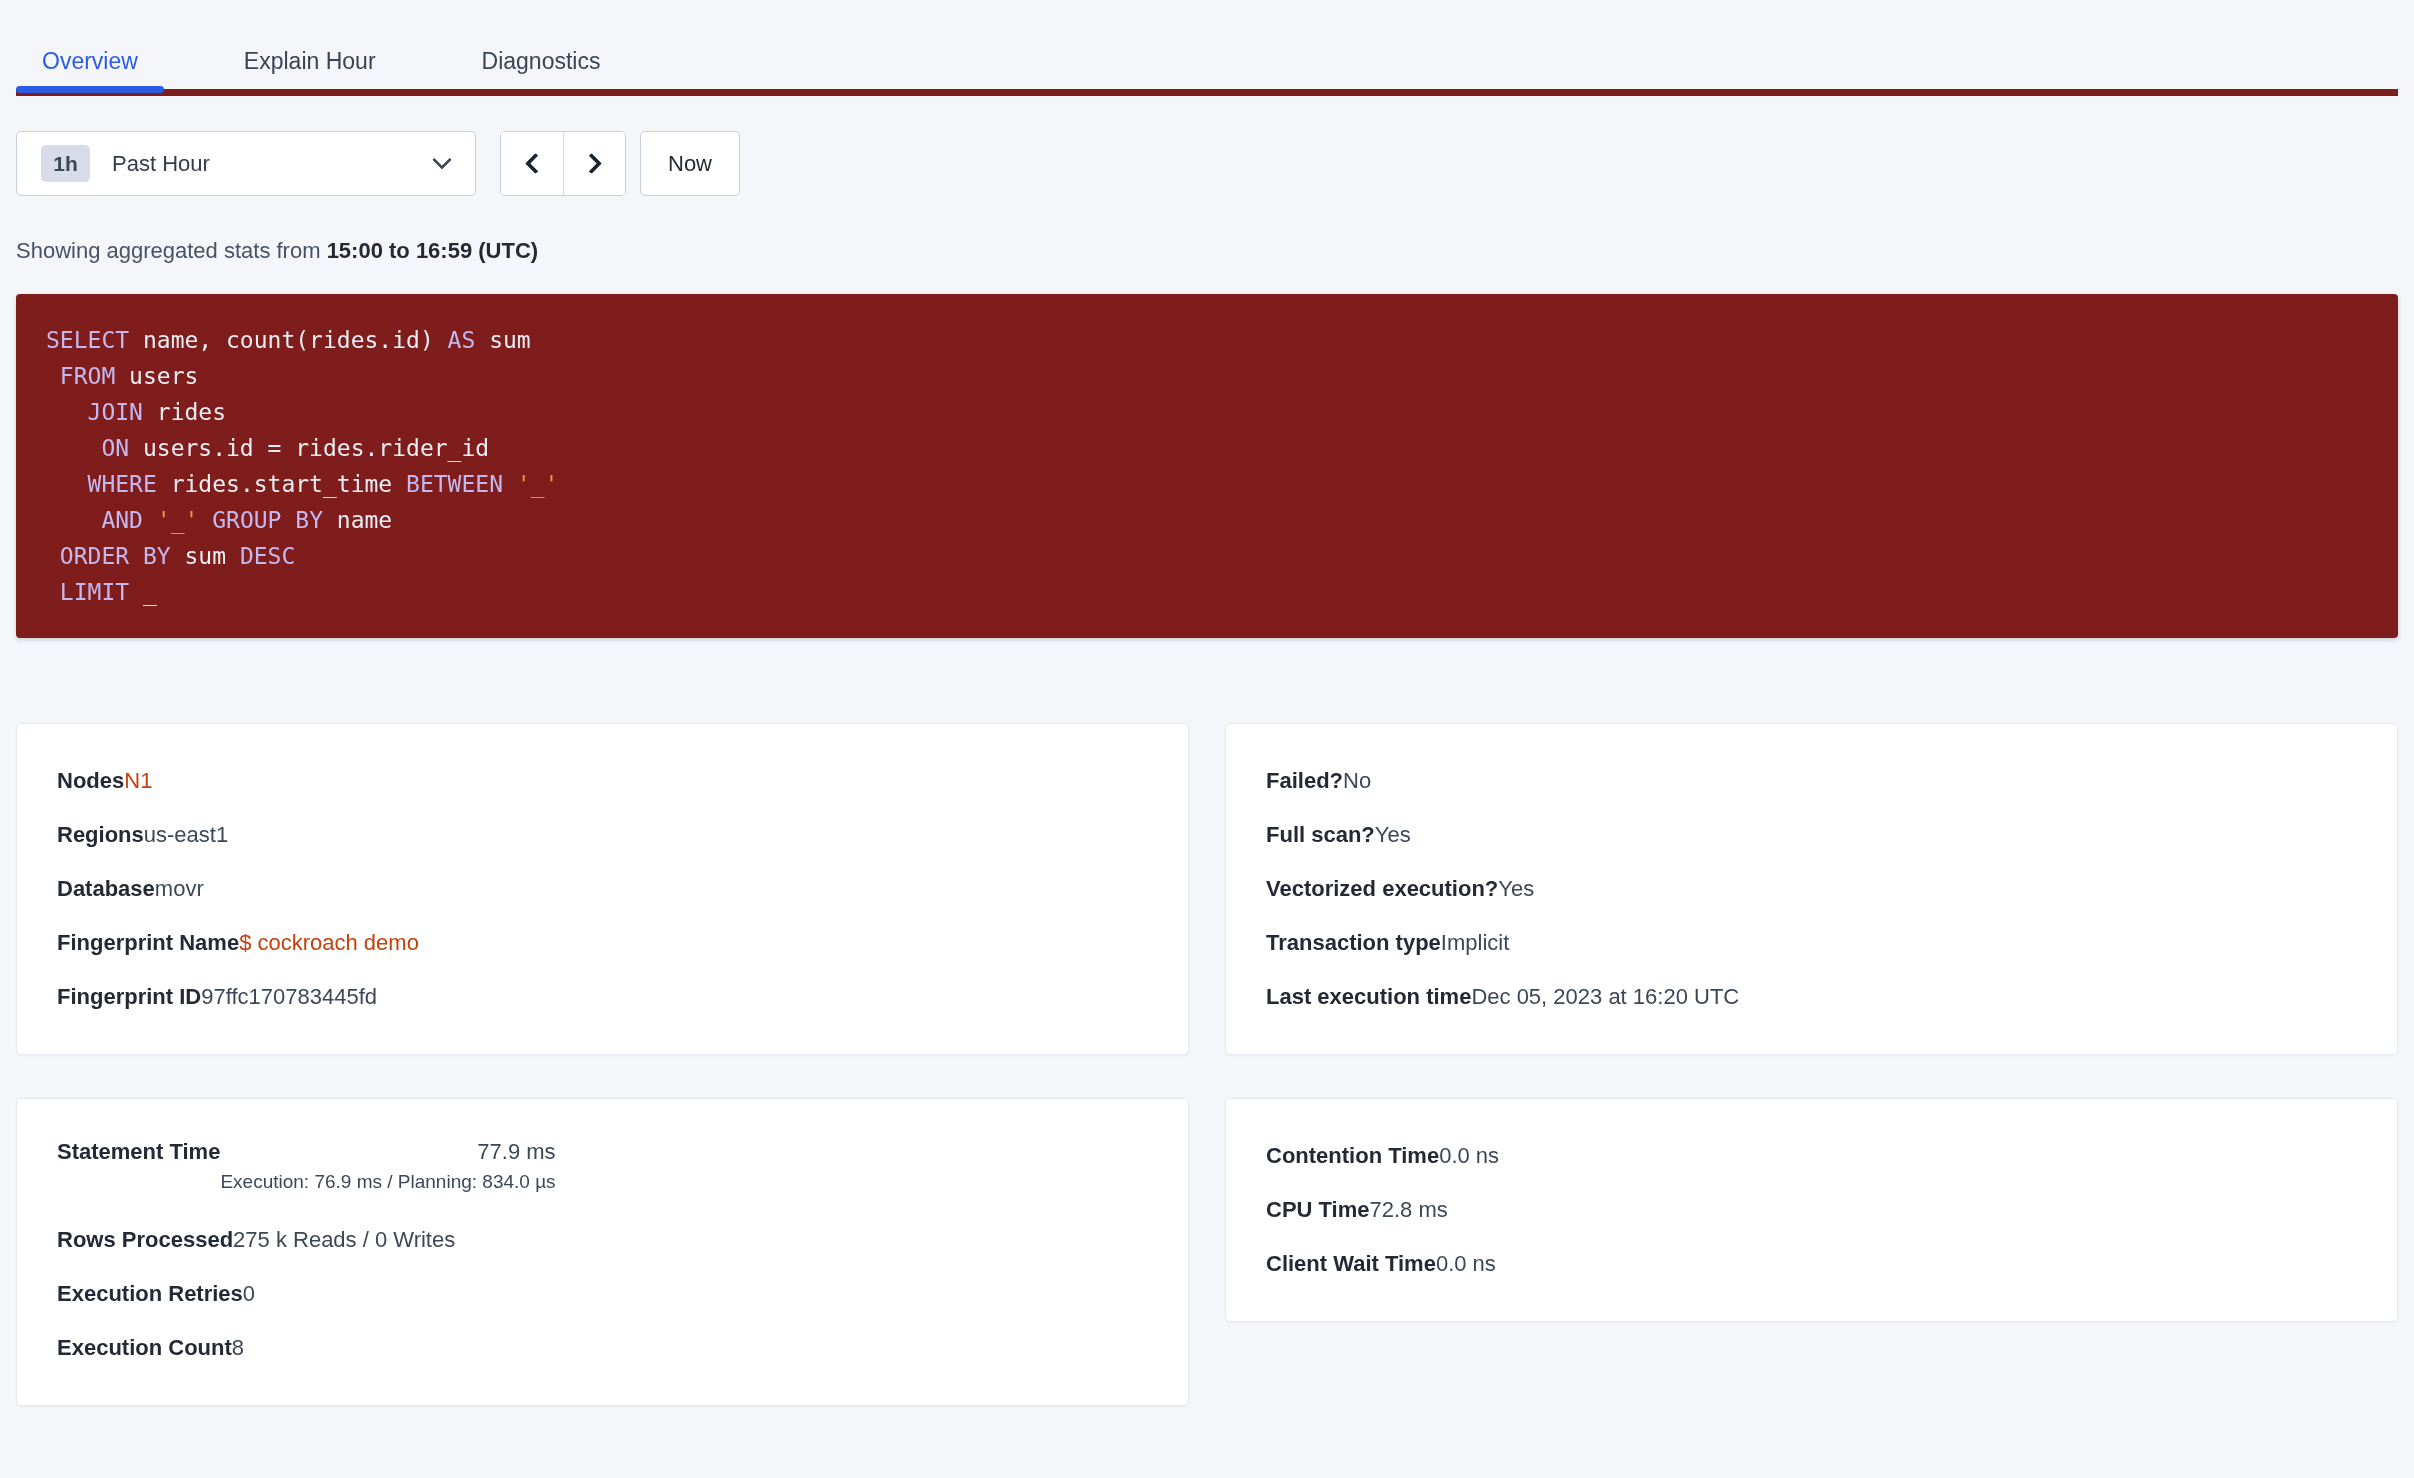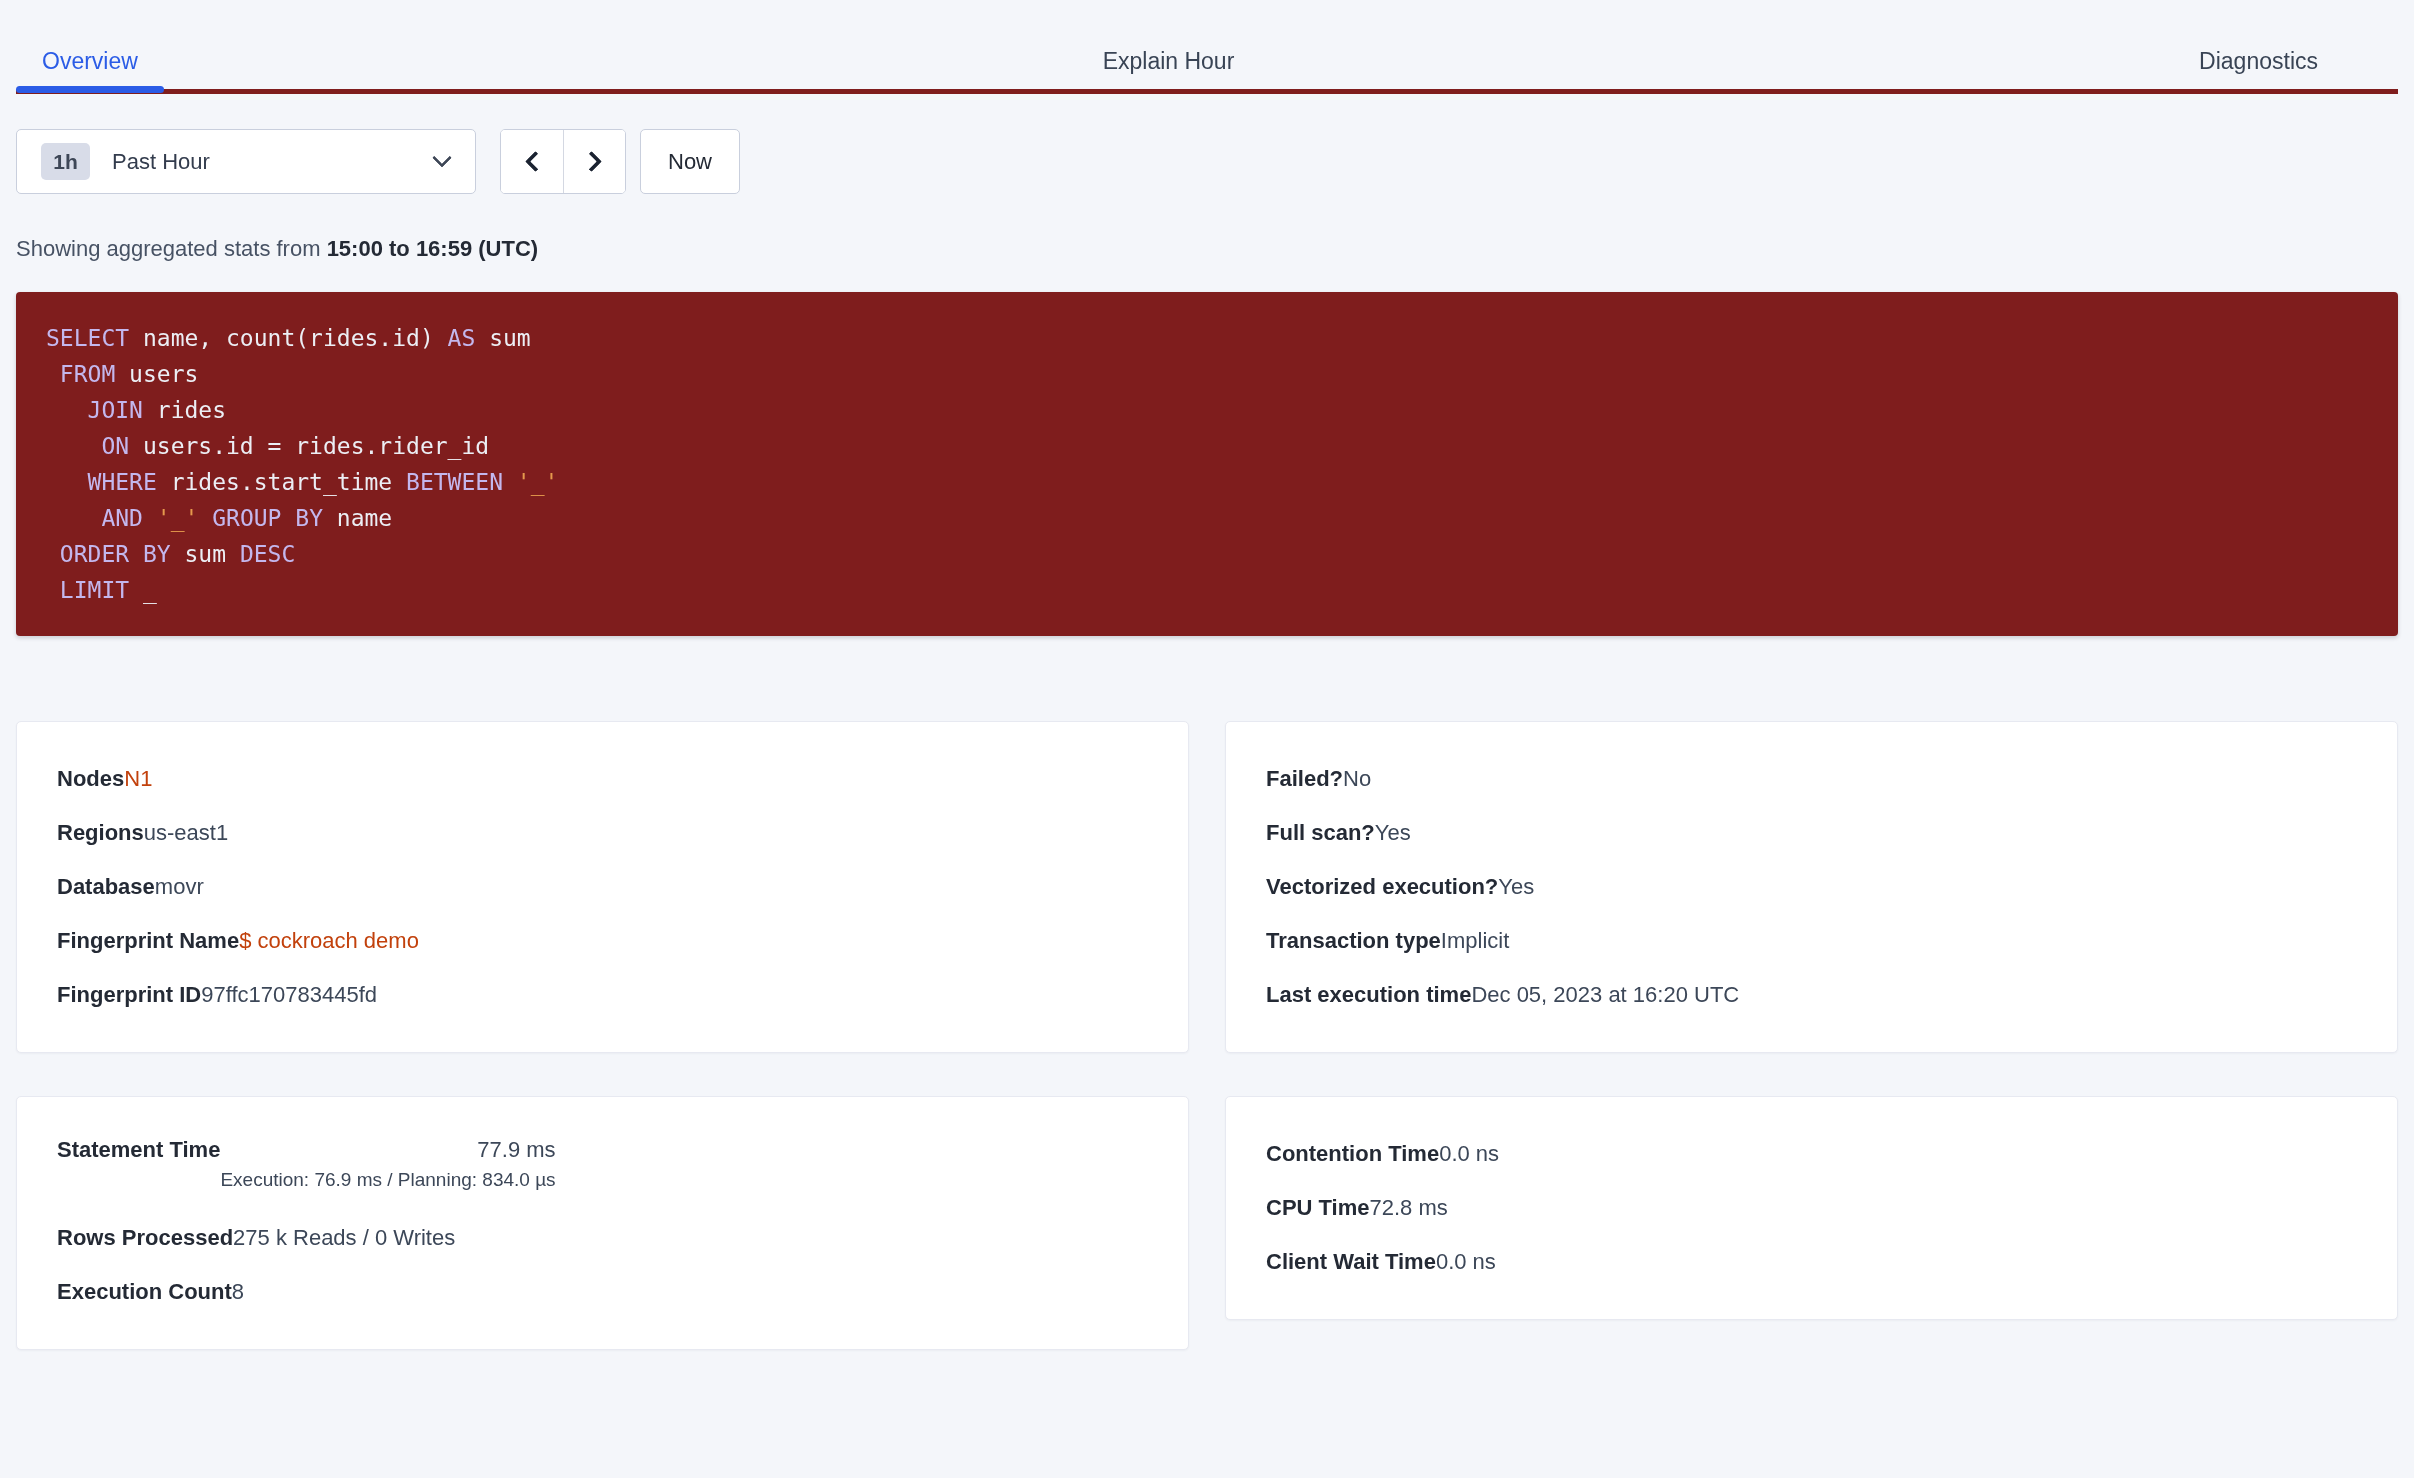--- a/index.html
+++ b/index.html
@@ -18,22 +18,21 @@
     font-size: 30px;
     line-height: 36px;
     font-weight: 700;
     color: #242a35;
   }
 
   
   .tabs {
     display: flex;
     margin-top: 46px;
-    border-bottom: 5px solid #7f1d1d;
-    justify-content: space-between;
+    border-bottom: 7px solid #7f1d1d;
   }
   .tab {
     position: relative;
     padding: 0 26px 13px 26px;
     margin-right: 54px;
     font-size: 23px;
     line-height: 30px;
     color: #394455;
     cursor: pointer;
   }
@@ -246,20 +245,24 @@
         <span class="valcol">
           <span class="val">77.9 ms</span>
           <span class="subval">Execution: 76.9 ms / Planning: 834.0 µs</span>
         </span>
       </div>
       <div class="row">
         <span class="lab">Rows Processed</span>
         <span class="val">275 k Reads / 0 Writes</span>
       </div>
       <div class="row">
+        <span class="lab">Execution Retries</span>
+        <span class="val">0</span>
+      </div>
+      <div class="row">
         <span class="lab">Execution Count</span>
         <span class="val">8</span>
       </div>
     </div>
 
     <div class="card">
       <div class="row">
         <span class="lab">Contention Time</span>
         <span class="val">0.0 ns</span>
       </div>

